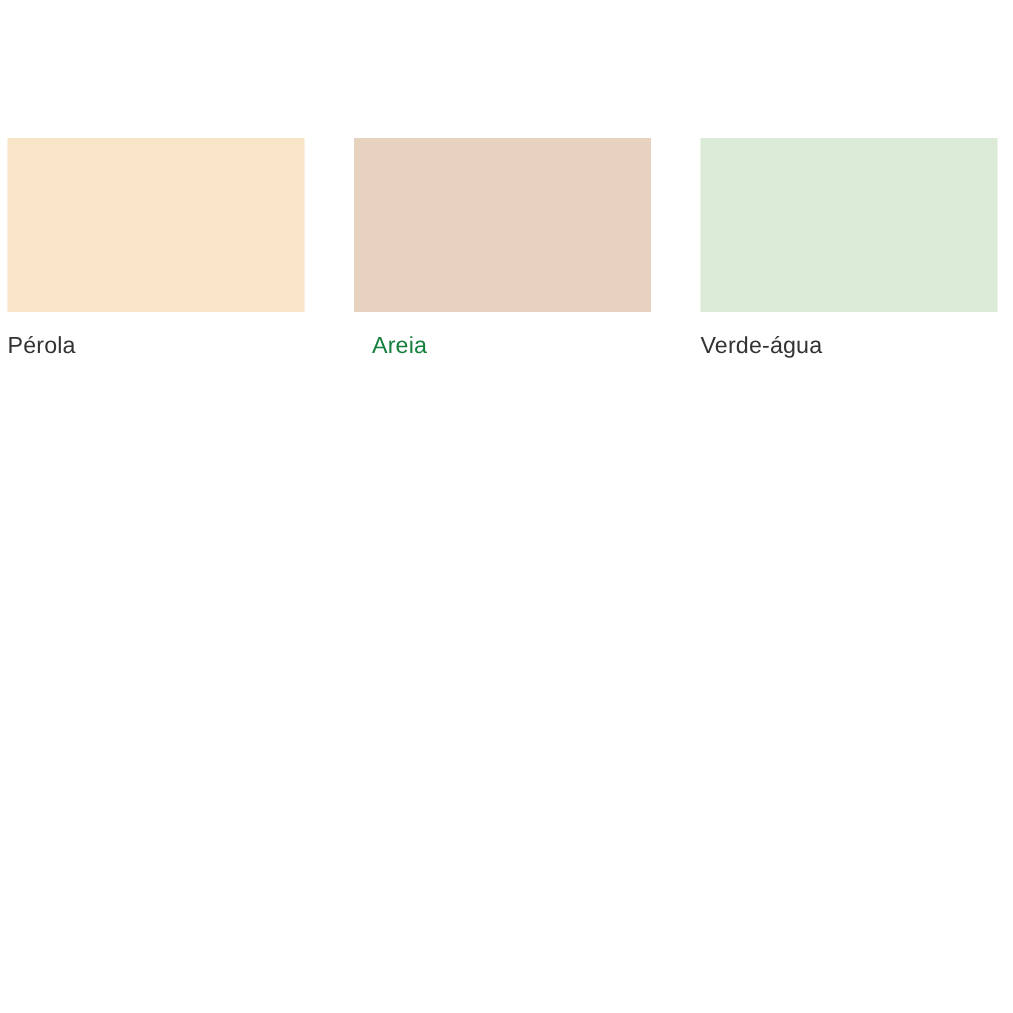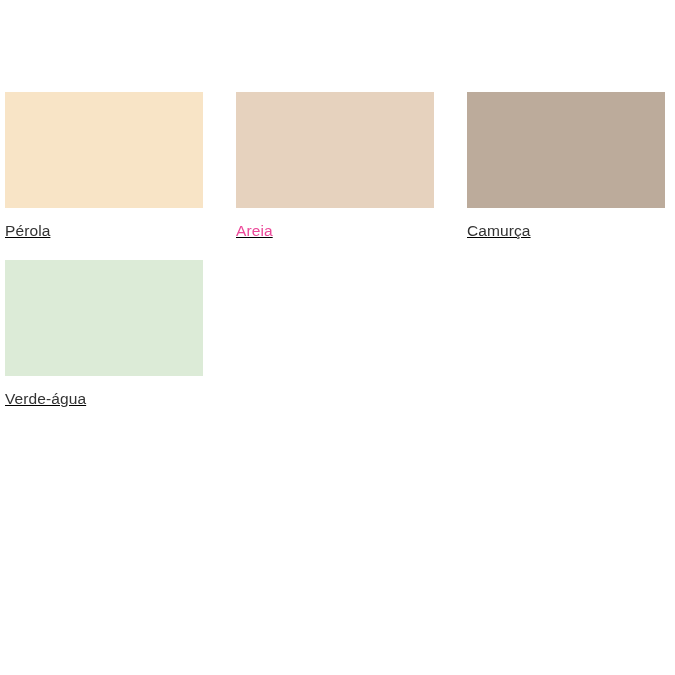--- a/index.html
+++ b/index.html
@@ -16,21 +16,20 @@
     overflow: hidden;
   }
 
   #palette-board {
     position: relative;
     width: 675px;
     height: 675px;
     background: #FFFFFF;
     box-sizing: border-box;
     padding: 92px 0 16px 5px;
-    text-decoration: underline;
   }
 
   .swatch-grid {
     display: grid;
     grid-template-columns: repeat(3, 198px);
     grid-template-rows: repeat(2, auto);
     column-gap: 33px;
     row-gap: 19px;
   }
 
@@ -63,27 +62,23 @@
 <div id="palette-board">
   <div class="swatch-grid">
 
     <div class="swatch-cell">
       <div class="swatch-chip" style="background-color: rgb(248, 228, 198);"></div>
       <div class="swatch-label" style="color: rgb(51, 51, 51);">Pérola</div>
     </div>
 
     <div class="swatch-cell">
       <div class="swatch-chip" style="background-color: rgb(230, 210, 190);"></div>
-      <div class="swatch-label" style="color: #ec4899;">Areia</div>
+      <div class="swatch-label" style="color: #15803d; margin-left: 12px;">Areia</div>
     </div>
 
-    <div class="swatch-cell">
-      <div class="swatch-chip" style="background-color: rgb(188, 171, 155);"></div>
-      <div class="swatch-label" style="color: rgb(51, 51, 51);">Camurça</div>
-    </div>
 
 
 
     <div class="swatch-cell">
       <div class="swatch-chip" style="background-color: rgb(220, 235, 215);"></div>
       <div class="swatch-label" style="color: rgb(51, 51, 51);">Verde-água</div>
     </div>
 
   </div>
 </div>

